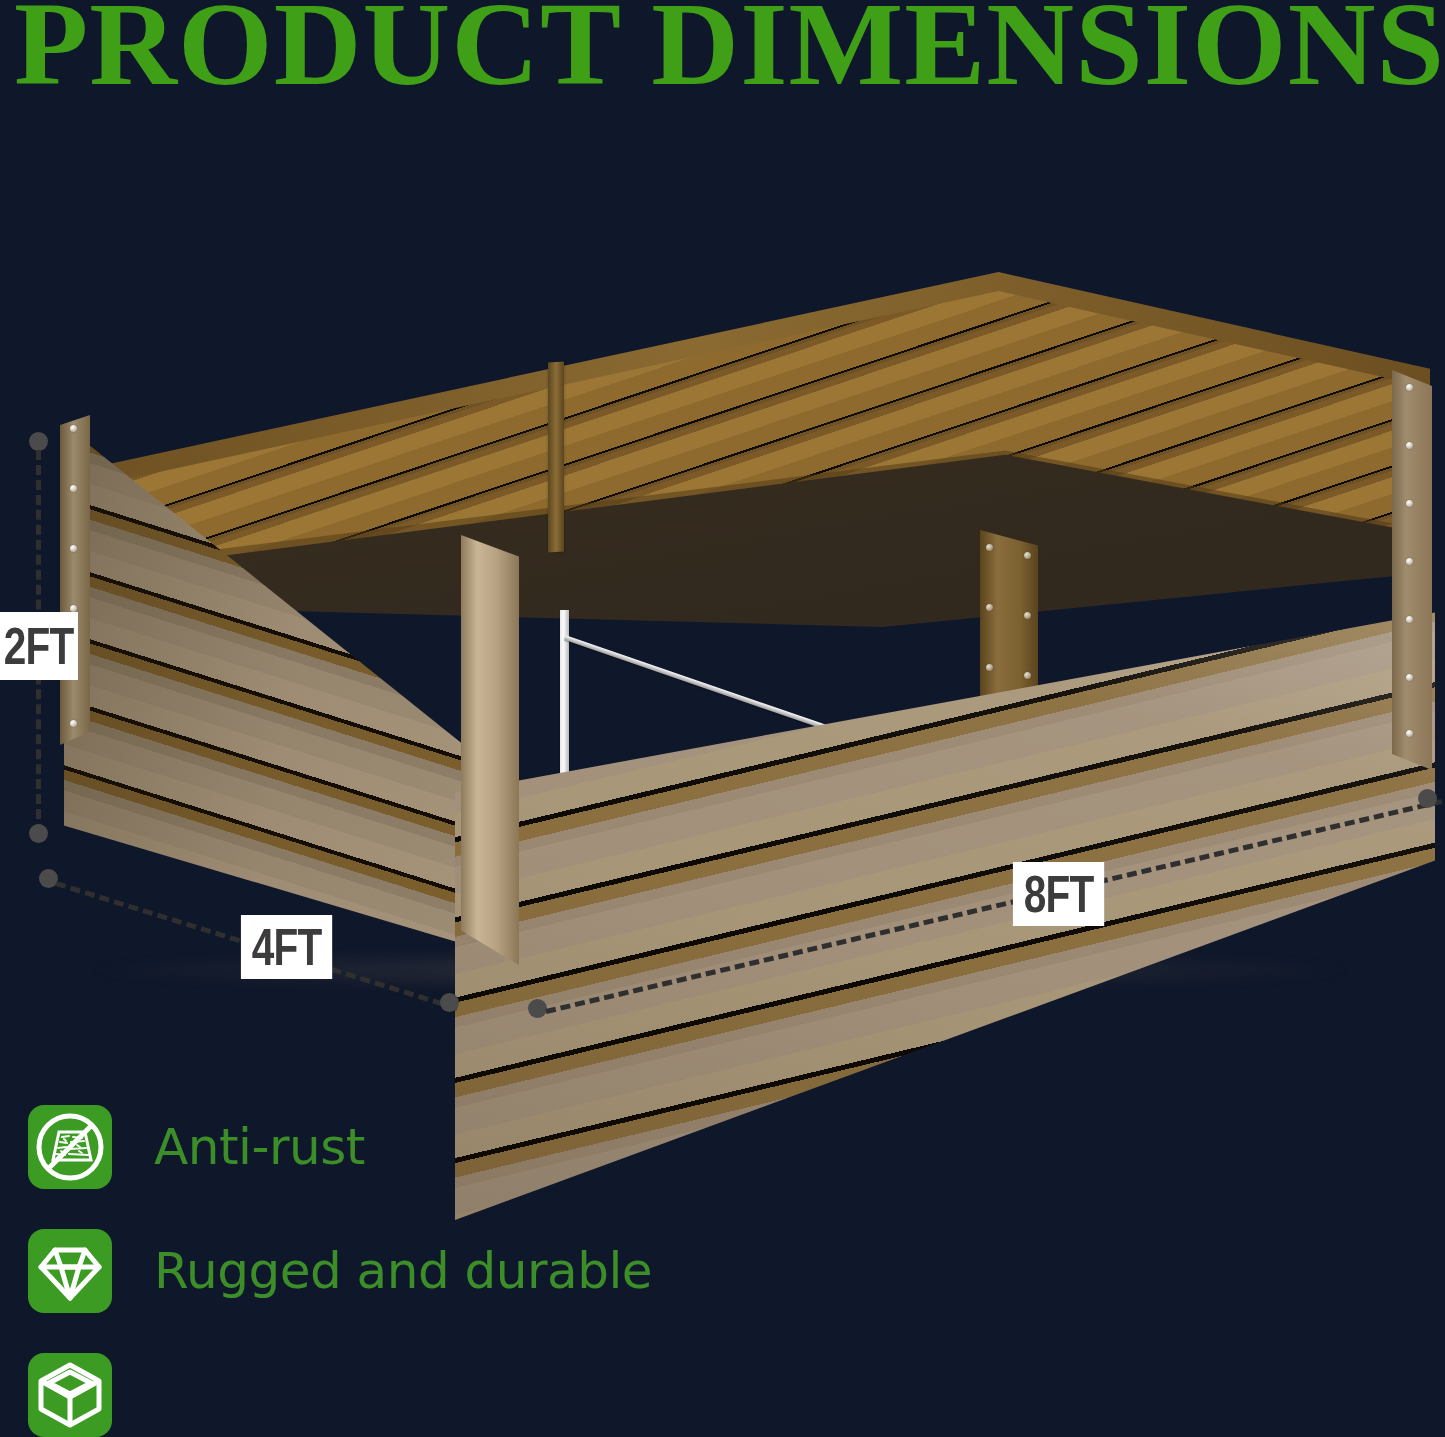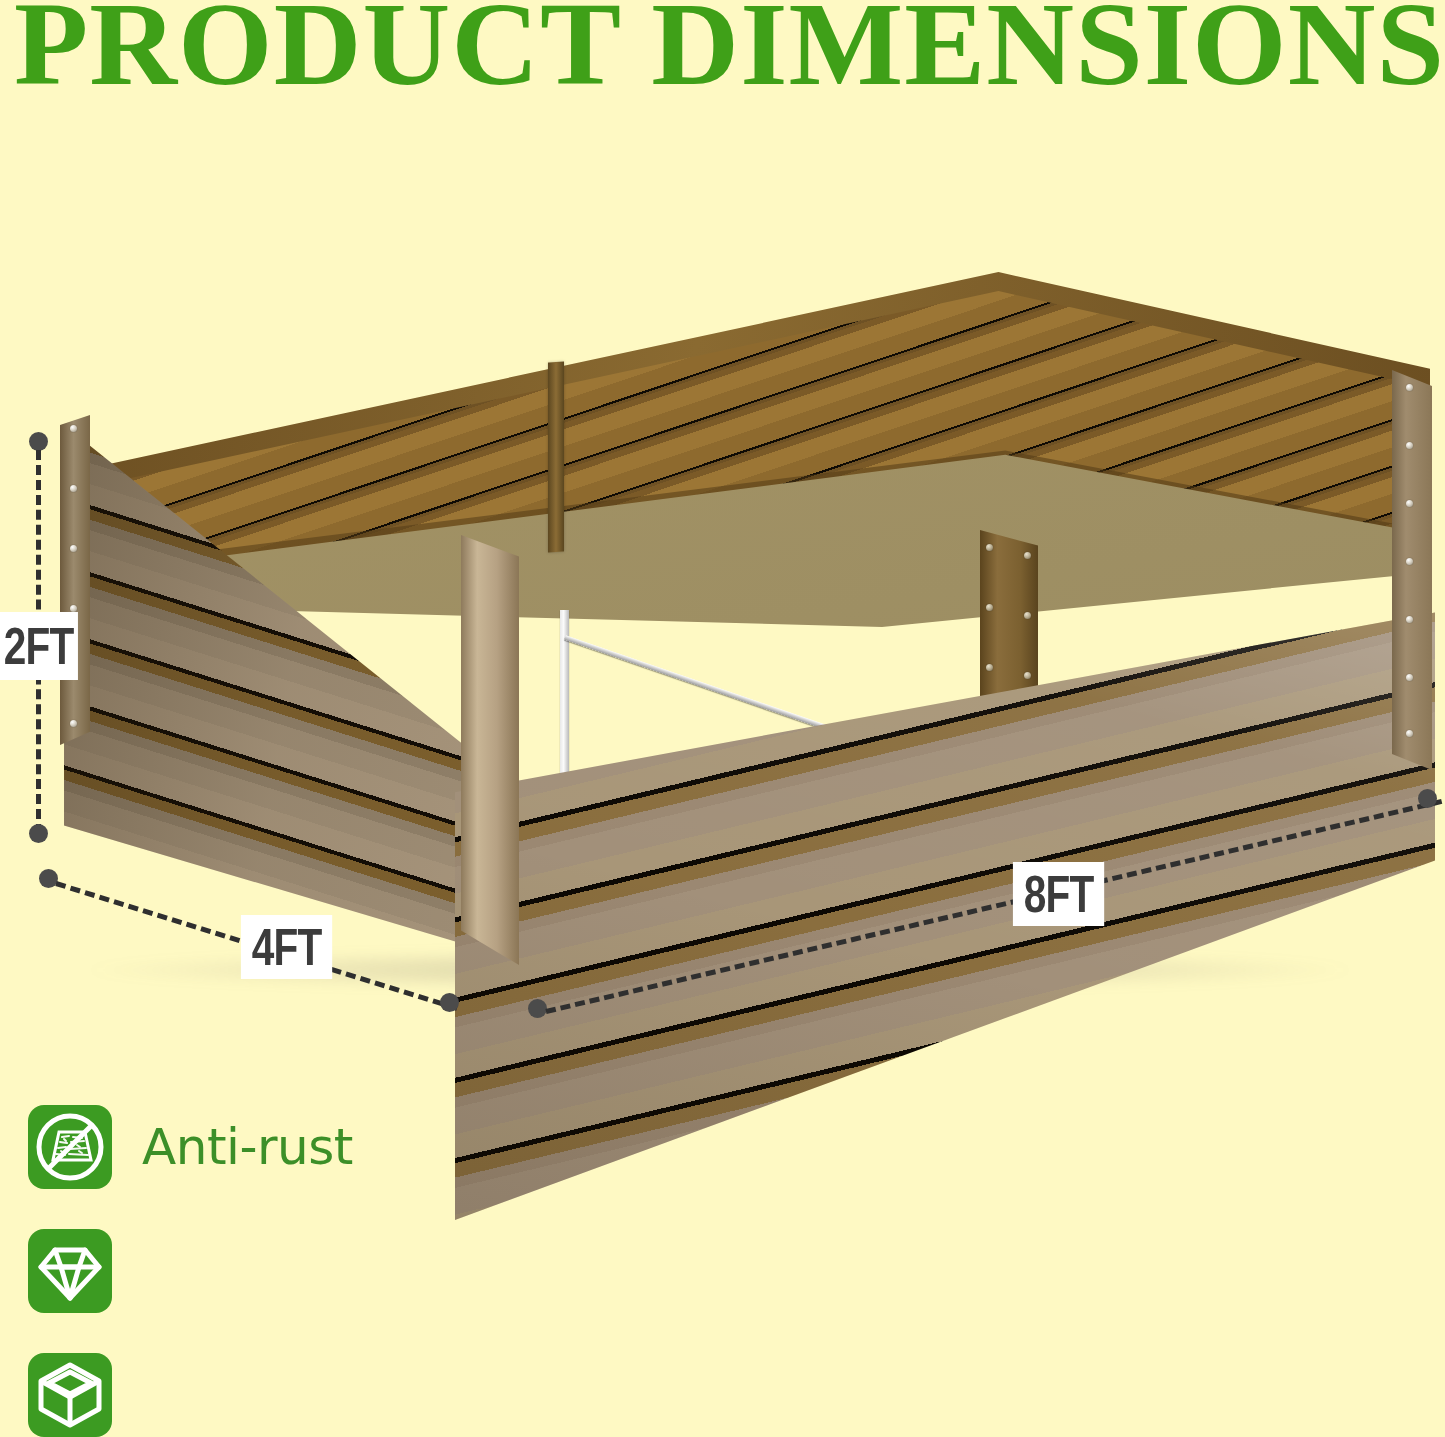--- a/index.html
+++ b/index.html
@@ -4,21 +4,21 @@
 <style>
   html, body {
     margin: 0;
     padding: 0;
     background: #ffffff;
   }
   #page {
     position: relative;
     width: 1445px;
     height: 1437px;
-    background: #fef9c3;
+    background: #0f172a;
     overflow: hidden;
     font-family: "Liberation Sans", sans-serif;
   }
 
   
   #title {
     position: absolute;
     left: 14px;
     top: -14px;
     width: 1400px;
@@ -278,21 +278,21 @@
     width: 84px;
     height: 84px;
     border-radius: 16px;
     background: #3C9B22;
     flex: 0 0 auto;
     display: flex;
     align-items: center;
     justify-content: center;
   }
   .feature-label {
-    margin-left: 30px;
+    margin-left: 42px;
     font-family: "DejaVu Sans", sans-serif;
     font-size: 50px;
     font-weight: 400;
     color: #3C8F28;
     letter-spacing: -0.5px;
     line-height: 1;
     white-space: nowrap;
   }
 </style>
 </head>
@@ -411,20 +411,21 @@
         <svg width="70" height="70" viewBox="0 0 70 70" aria-hidden="true">
           <g fill="none" stroke="#ffffff" stroke-width="5" stroke-linejoin="round" stroke-linecap="round">
             <path d="M20 14 L50 14 L64 31 L35 62 L6 31 Z"></path>
             <path d="M6 31 L64 31"></path>
             <path d="M20 14 L26 31 L35 62"></path>
             <path d="M50 14 L44 31 L35 62"></path>
             <path d="M26 31 L44 31"></path>
           </g>
         </svg>
       </div>
+      <div class="feature-label">Rugged and durable</div>
     </div>
 
     <div class="feature-row">
       <div class="feature-icon">
         <svg width="70" height="70" viewBox="0 0 70 70" aria-hidden="true">
           <g fill="none" stroke="#ffffff" stroke-width="5" stroke-linejoin="round">
             <path d="M35 5 L64 21 L64 49 L35 65 L6 49 L6 21 Z"></path>
             <path d="M6 21 L35 37 L64 21"></path>
             <path d="M35 37 L35 65"></path>
             <path d="M35 12 L56 23 L35 34 L14 23 Z"></path>

